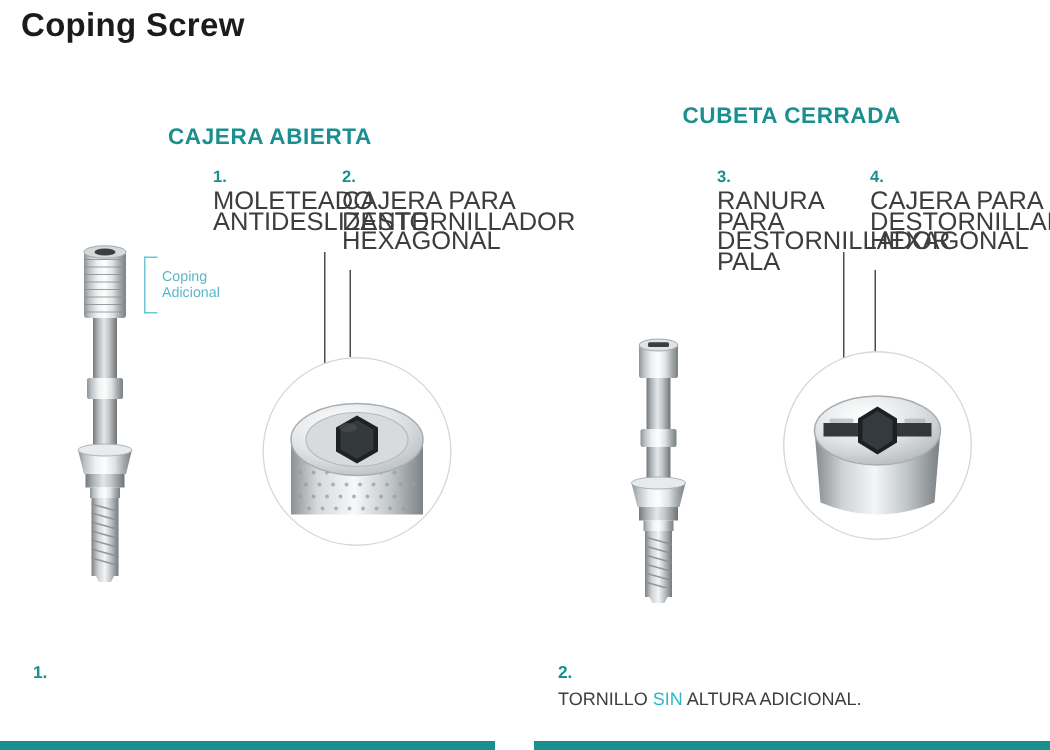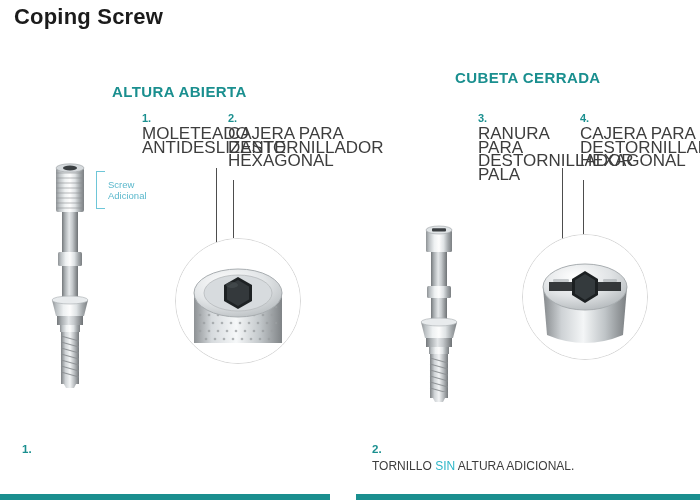--- a/index.html
+++ b/index.html
@@ -141,21 +141,21 @@
     top: 0;
     height: 6px;
     background: #ffffff;
   }
 </style>
 </head>
 <body>
 
 <div class="page-title">Coping Screw</div>
 
-<div class="section-title" id="title-open">ALTURA ABIERTA</div>
+<div class="section-title" id="title-open">CAJERA ABIERTA</div>
 <div class="section-title" id="title-closed">CUBETA CERRADA</div>
 
 <div class="callout" id="callout-1">
   <div class="num">1.</div>
   <div class="txt">MOLETEADO
 ANTIDESLIZANTE</div>
 </div>
 <div class="callout" id="callout-2">
   <div class="num">2.</div>
   <div class="txt">CAJERA PARA
@@ -174,21 +174,21 @@
 HEXAGONAL</div>
 </div>
 
 <div class="leader" id="leader-1"></div>
 <div class="leader" id="leader-2"></div>
 <div class="leader" id="leader-3"></div>
 <div class="leader" id="leader-4"></div>
 
 <div id="altura-group">
   <div id="altura-bracket"></div>
-  <div id="altura-label">Screw
+  <div id="altura-label">Coping
 Adicional</div>
 </div>
 
 <div class="screw" id="screw-open">
 <svg width="110" height="250" viewBox="0 0 110 250" xmlns="http://www.w3.org/2000/svg">
   <defs>
     <linearGradient id="metal" x1="0" y1="0" x2="1" y2="0">
       <stop offset="0%" stop-color="#8e9295"></stop>
       <stop offset="12%" stop-color="#bcc1c4"></stop>
       <stop offset="32%" stop-color="#eef1f2"></stop>

